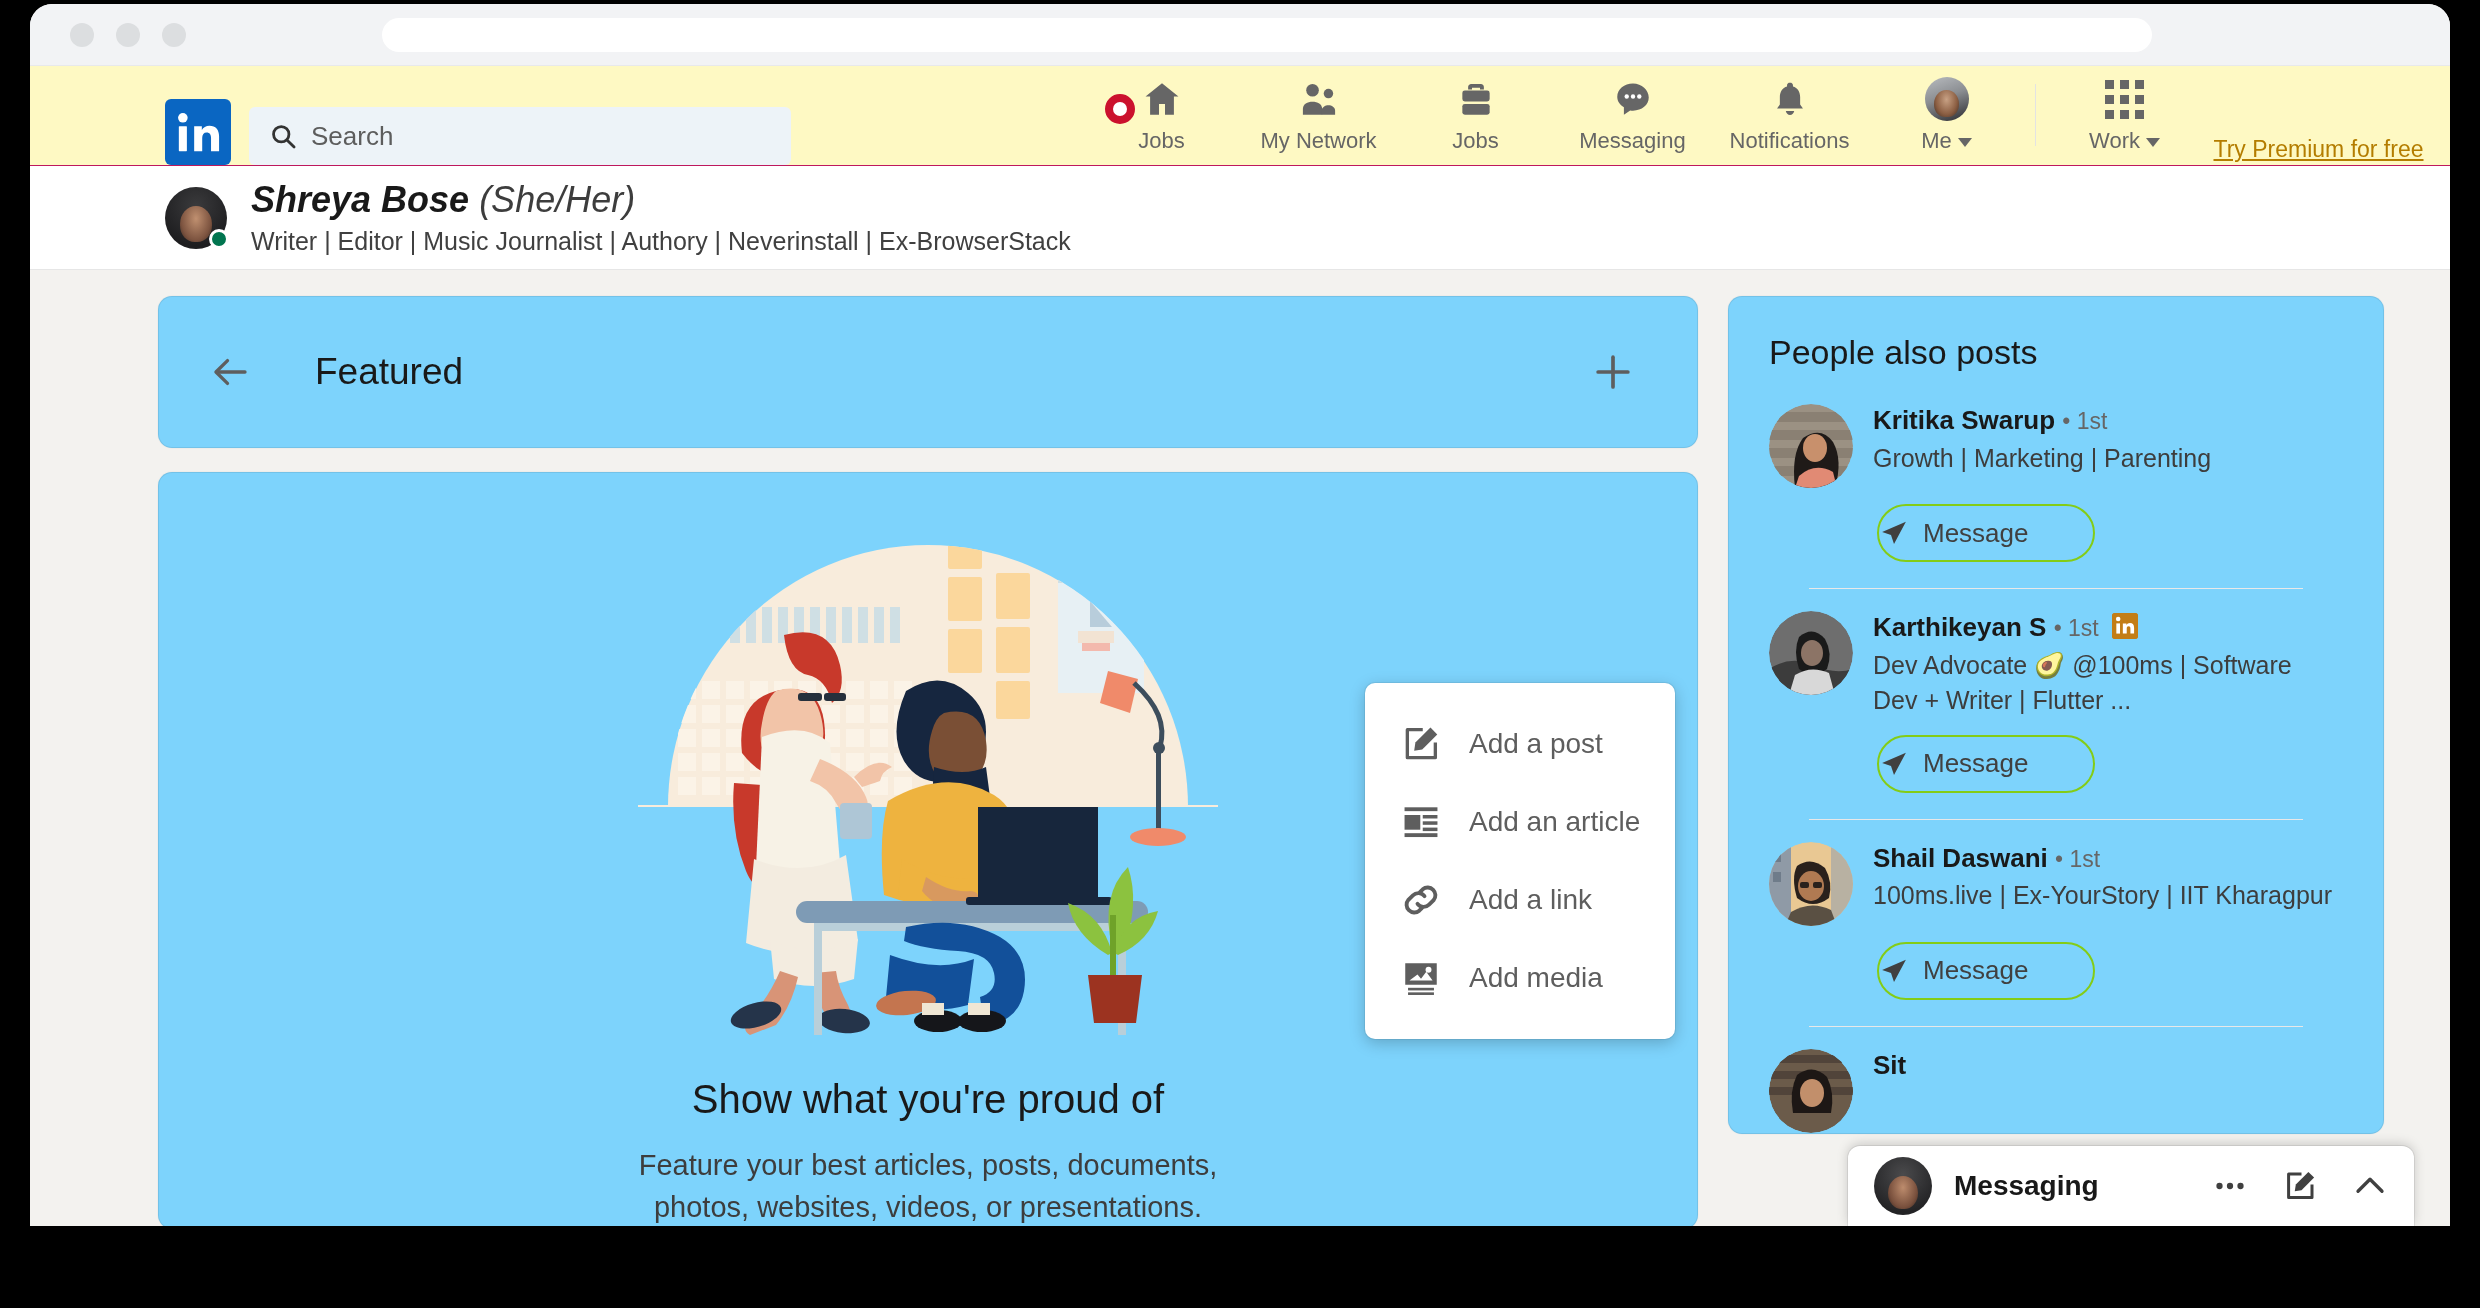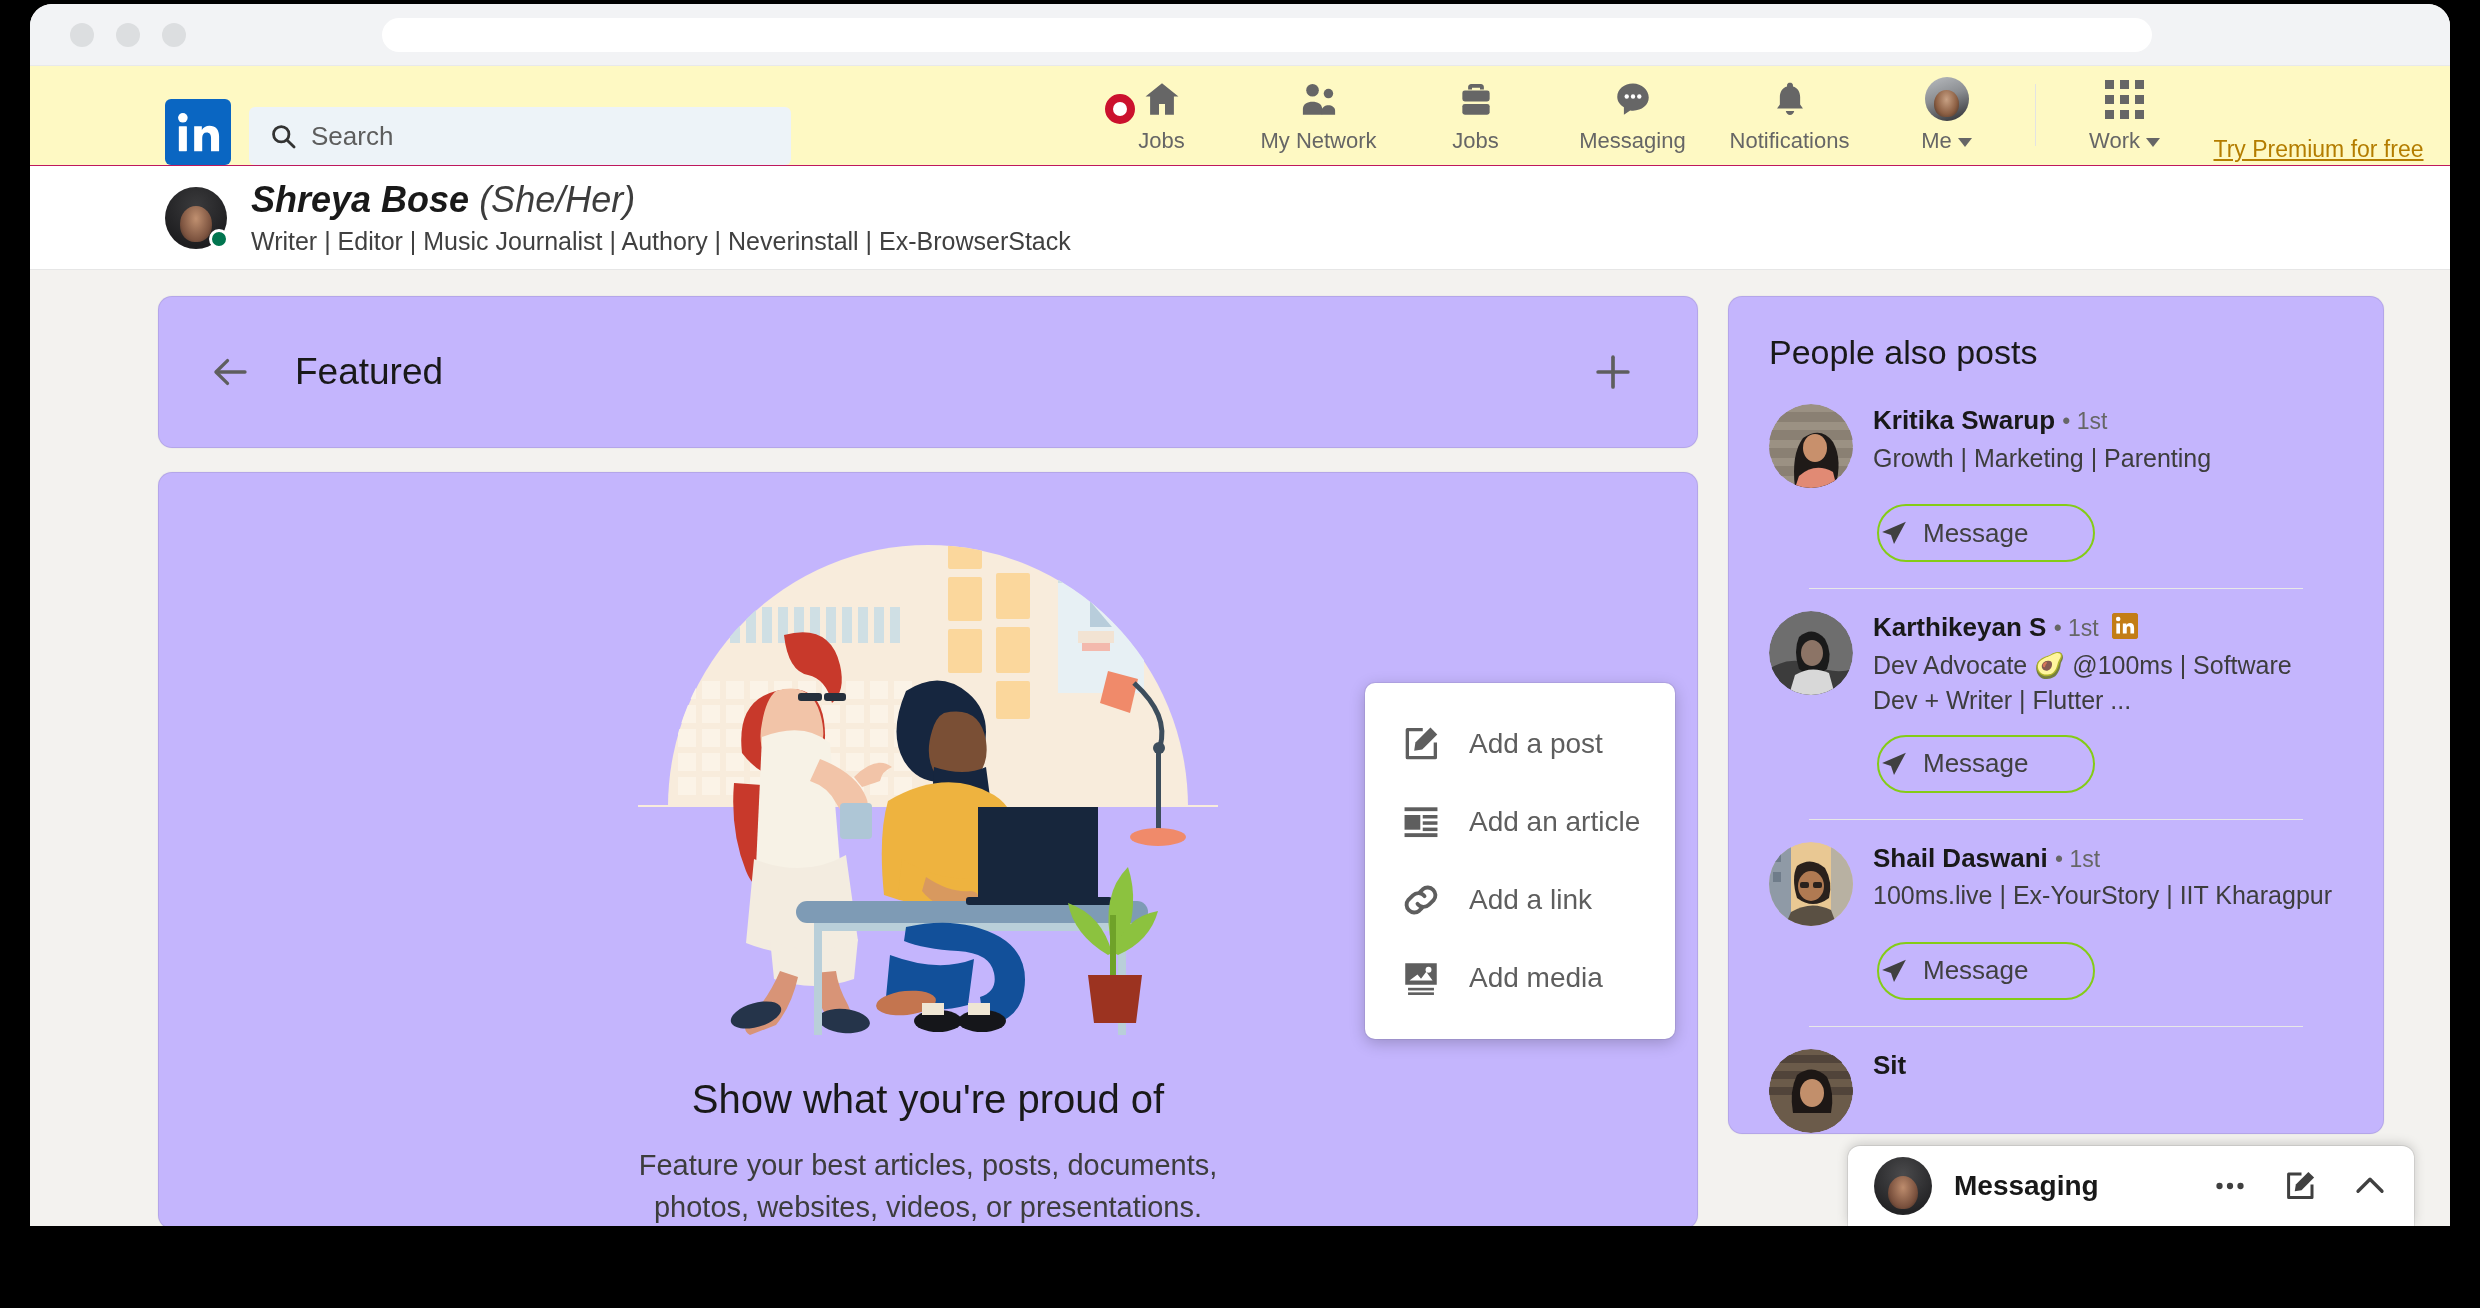--- a/index.html
+++ b/index.html
@@ -120,23 +120,24 @@
   .pname { font-size: 36px; color: #191919; font-weight: 700; font-style: italic; }
   .pname .pronoun { font-weight: 400; color: #3d3d3d; }
   .pheadline { font-size: 25px; color: #404040; margin-top: 6px; }
 
   
   .content { display: flex; padding: 26px 0 0 0; position: relative; }
   .maincol { width: 1540px; margin-left: 128px; }
   .sidecol { width: 656px; margin-left: 30px; }
 
   .card {
-    background: #c4b5fd; border-radius: 14px;
+    background: #7dd3fc; border-radius: 14px;
     border: 1px solid rgba(0,0,0,.08);
     box-shadow: 0 0 0 1px rgba(0,0,0,.02);
+    gap: 20px;
   }
 
   .featured-head {
     height: 152px; display: flex; align-items: center; padding: 0 44px; position: relative;
   }
   .backbtn { width: 56px; height: 56px; display:flex;align-items:center;justify-content:center; cursor:pointer;}
   .featured-title { font-size: 37px; color: #191919; margin-left: 36px; }
   .plusbtn { position: absolute; right: 56px; top: 50%; transform: translateY(-50%);
     width: 56px; height: 56px; display:flex; align-items:center; justify-content:center; cursor: pointer;}
 

